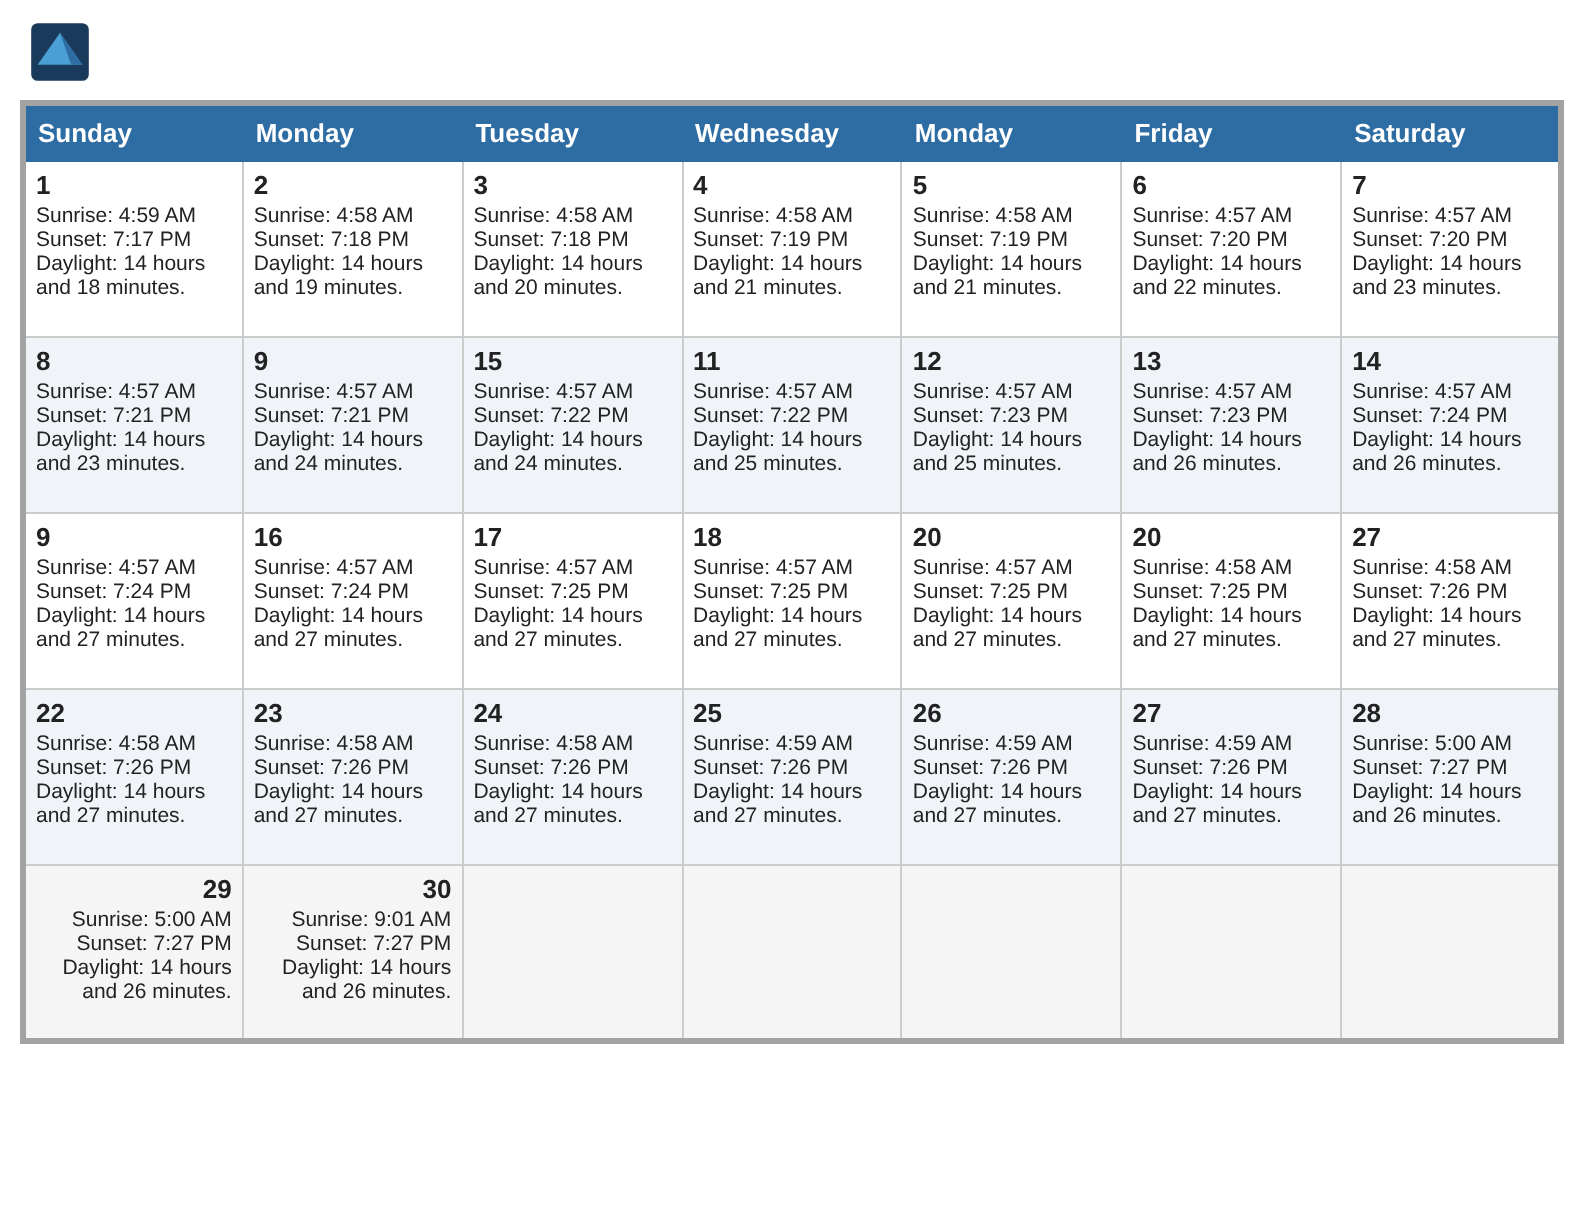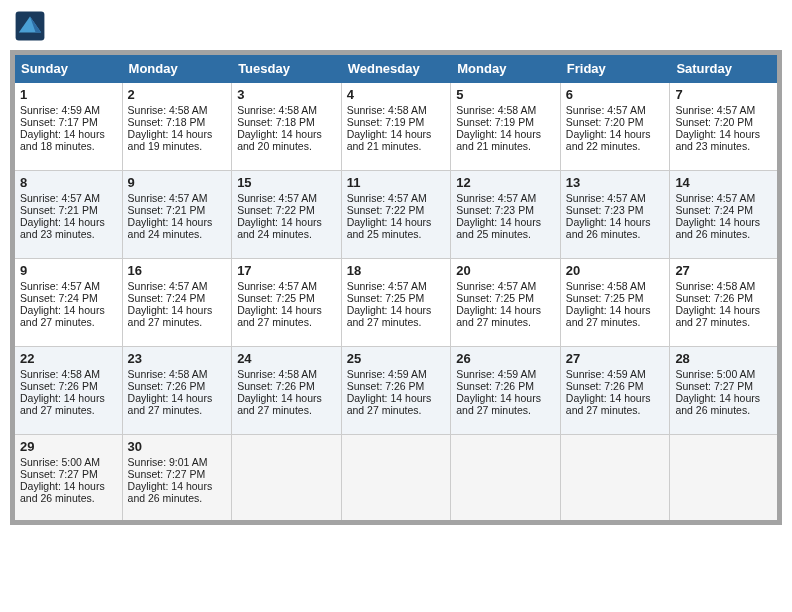--- a/index.html
+++ b/index.html
@@ -40,21 +40,21 @@
       font-weight: bold;
       color: #1a3a5c;
     }
     .location {
       font-size: 14px;
       color: #333;
     }
     .calendar {
       width: 100%;
       border-collapse: collapse;
-      border: 5px solid #a3a3a3;
+      border: 3px solid #a3a3a3;
     }
     .calendar th {
       background-color: #2e6da4;
       color: #fff;
       text-align: left;
       padding: 6px 6px;
       font-size: 13px;
       font-weight: bold;
       border: 1px solid #2e6da4;
     }
@@ -72,20 +72,21 @@
       background: #f5f5f5;
     }
     .calendar tbody tr:nth-child(odd) td {
       background: #fff;
     }
     .calendar tbody tr:nth-child(even) td {
       background: #f0f4f8;
     }
     .calendar tbody tr:last-child td {
       background: #f5f5f5;
+      text-align: right;
     }
     .day-num {
       font-size: 13px;
       font-weight: bold;
       display: block;
       margin-bottom: 2px;
     }
     .empty {
       background: #f5f5f5 !important;
     }

